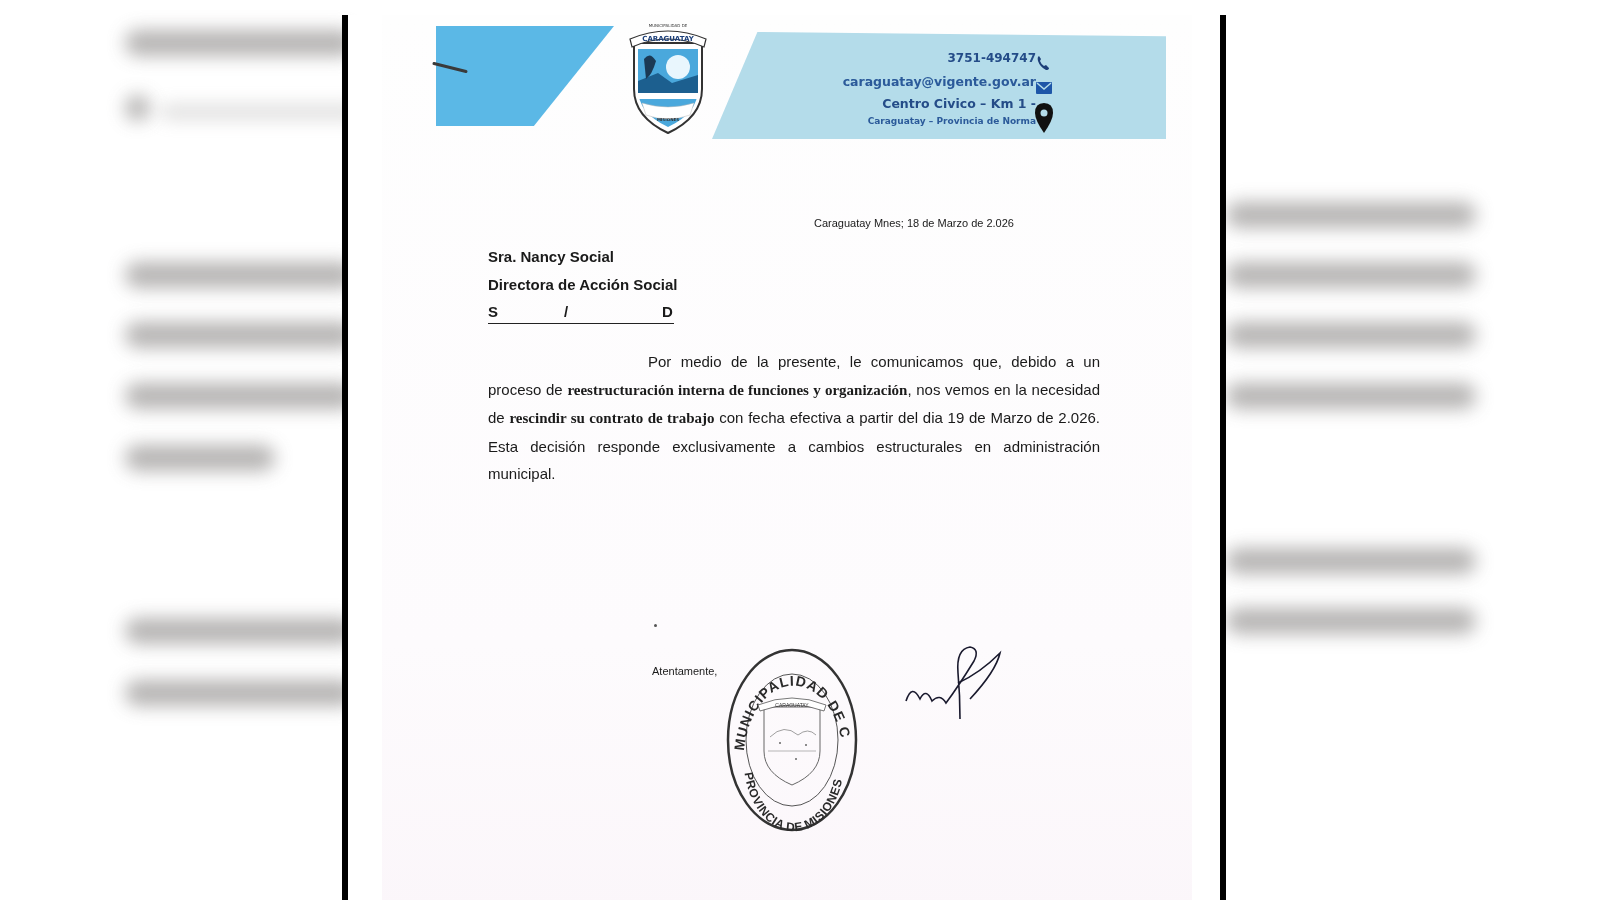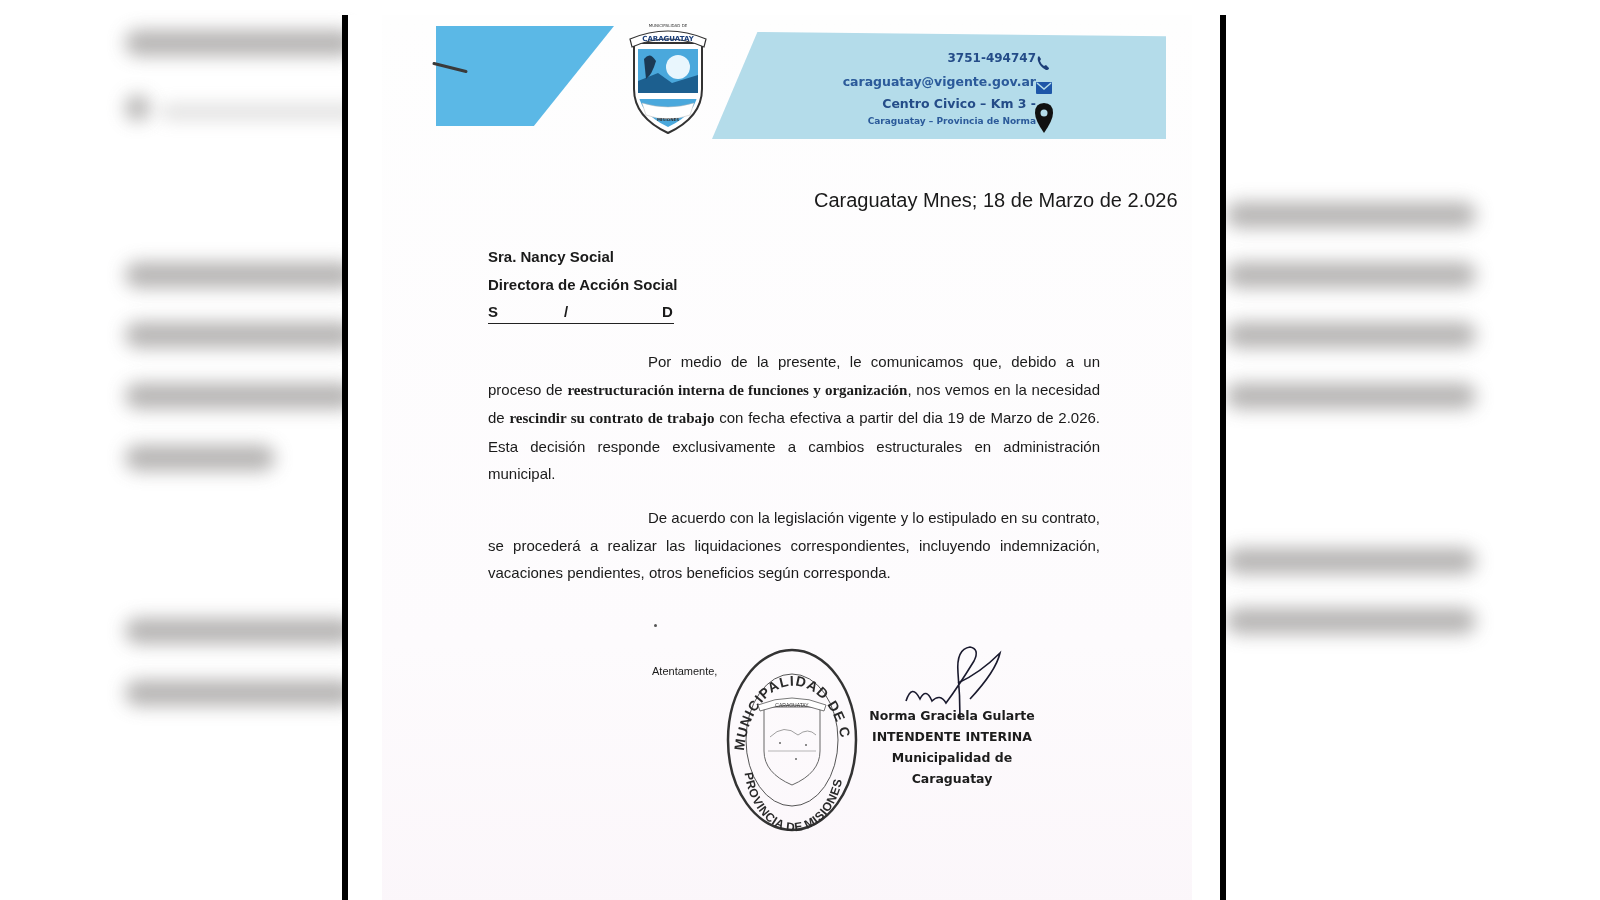--- a/index.html
+++ b/index.html
@@ -53,21 +53,21 @@
     .contact-email { top: 59px; font-size: 12.5px; }
     .contact-addr  { top: 81px; font-size: 12.5px; color: #244c88; }
     .contact-city  { top: 101px; font-size: 9px; }
     .ic { position: absolute; }
     .ic-phone { left: 654px; top: 40px; }
     .ic-mail  { left: 654px; top: 67px; }
     .ic-pin   { left: 653px; top: 88px; }
 
     
     .txt { position: absolute; color: #1a1a1a; font-size: 15px; line-height: 20px; }
-    .date { left: 432px; top: 175px; font-size: 20px; }
+    .date { left: 432px; top: 198px; font-size: 11px; }
     .recip { left: 106px; font-weight: bold; font-size: 15px; }
     .recip-name { top: 232px; }
     .recip-role { top: 260px; text-align: right; }
     .sd-line {
       position: absolute; left: 106px; top: 288px; width: 186px; height: 20px;
       border-bottom: 1.5px solid #222; font-weight: bold; font-size: 15px; color: #1a1a1a;
     }
     .sd-line span { position: absolute; top: 0; }
     .para {
       position: absolute; left: 106px; width: 612px; font-size: 15px;
@@ -125,21 +125,21 @@
       <path d="M8 20 Q46 4 84 20 L82 28 Q46 12 10 28 Z" fill="#ffffff" stroke="#333" stroke-width="1.2"></path>
       <text x="46" y="22" font-size="7" text-anchor="middle" font-family="DejaVu Sans, sans-serif" font-weight="bold" fill="#1c3f7a">CARAGUATAY</text>
       <text x="46" y="8" font-size="4" text-anchor="middle" font-family="DejaVu Sans, sans-serif" fill="#333">MUNICIPALIDAD DE</text>
       <text x="46" y="102" font-size="4" text-anchor="middle" font-family="DejaVu Sans, sans-serif" font-weight="bold" fill="#333">MISIONES</text>
     </svg>
 
     <div class="lh-right"></div>
 
     <div class="contact contact-phone">3751-494747</div>
     <div class="contact contact-email">caraguatay@vigente.gov.ar</div>
-    <div class="contact contact-addr">Centro Civico – Km 3 -</div>
+    <div class="contact contact-addr">Centro Civico – Km 1 -</div>
     <div class="contact contact-city">Caraguatay – Provincia de Norma</div>
 
     <svg class="ic ic-phone" width="14" height="16" viewBox="0 0 14 16">
       <path d="M3 1 Q1 2 2 6 Q4 12 10 15 Q13 15 13 13 L10 10 L8 11 Q5 9 4 6 L5 4 Z" fill="#1d3f78"></path>
     </svg>
     <svg class="ic ic-mail" width="16" height="12" viewBox="0 0 16 12">
       <rect x="0" y="0" width="16" height="12" rx="1" fill="#1e56a8"></rect>
       <path d="M1 1 L8 7 L15 1" stroke="#b4dcea" stroke-width="1.5" fill="none"></path>
     </svg>
     <svg class="ic ic-pin" width="18" height="30" viewBox="0 0 18 30">
@@ -154,23 +154,20 @@
     <div class="sd-line">
       <span style="left:0">S</span>
       <span style="left:76px">/</span>
       <span style="left:174px">D</span>
     </div>
 
     <div class="para p1">
       <span class="indent"></span><span>Por medio de la presente, le comunicamos que, debido a un proceso de </span><b>reestructuración interna de funciones y organización</b><span>, nos vemos en la necesidad de </span><b>rescindir su contrato de trabajo</b><span> con fecha efectiva a partir del dia 19 de Marzo de 2.026. Esta decisión responde exclusivamente a cambios estructurales en administración municipal.</span>
     </div>
 
-    <div class="para p2">
-      <span class="indent"></span><span>De acuerdo con la legislación vigente y lo estipulado en su contrato, se procederá a realizar las liquidaciones correspondientes, incluyendo indemnización, vacaciones pendientes, otros beneficios según corresponda.</span>
-    </div>
 
     <div class="dot"></div>
 
     <div class="txt closing">Atentamente,</div>
 
     <svg class="seal" viewBox="0 0 136 186">
       <defs>
         <path id="sealTop" d="M20 104 A50 76 0 0 1 118 96"></path>
         <path id="sealBot" d="M20 118 A50 70 0 0 0 120 110"></path>
       </defs>
@@ -190,20 +187,15 @@
       <circle cx="56" cy="96" r="1" fill="#666"></circle>
         <circle cx="72" cy="112" r="1" fill="#666"></circle>
         <circle cx="82" cy="98" r="1" fill="#666"></circle>
     </svg>
 
     <svg class="signature" viewBox="0 0 110 76">
       <path d="M6 58 Q12 40 20 56 Q26 44 32 58 Q40 50 46 60 Q58 44 74 18 Q80 6 70 4 Q56 6 58 30 Q60 52 60 76" fill="none" stroke="#1a1a2e" stroke-width="1.6"></path>
       <path d="M58 40 Q80 30 100 10 Q96 28 70 56" fill="none" stroke="#1a1a2e" stroke-width="1.6"></path>
     </svg>
 
-    <div class="sig-block">
-      <div>Norma Graciela Gularte</div>
-      <div>INTENDENTE INTERINA</div>
-      <div>Municipalidad de Caraguatay</div>
-    </div>
 
   </div>
 </div>
 
 </body></html>

